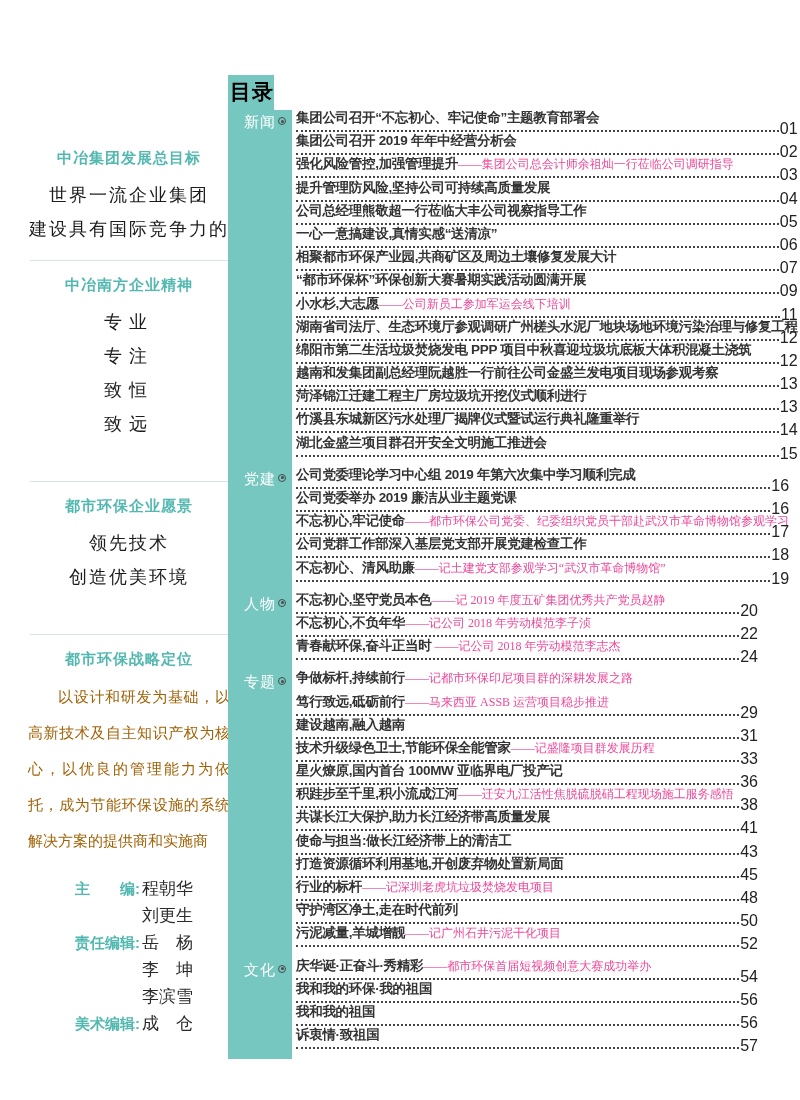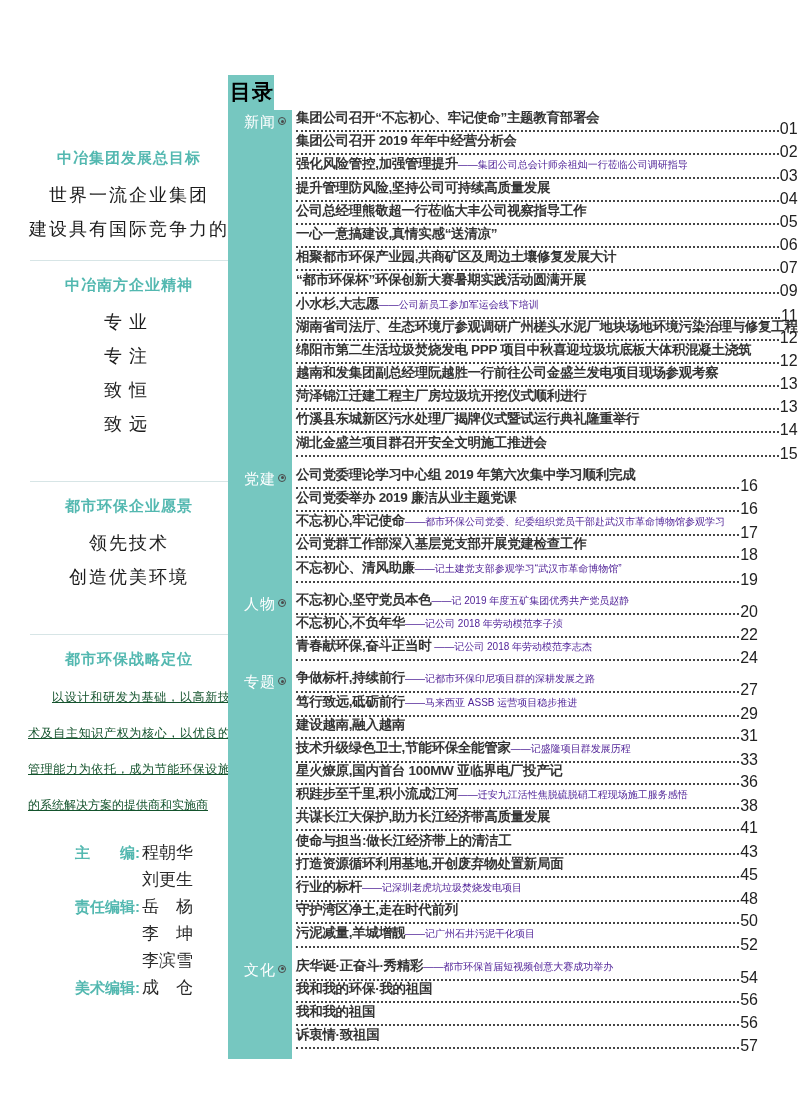--- a/index.html
+++ b/index.html
@@ -8,22 +8,22 @@
 
   
   .sidebar{position:absolute;left:28px;top:148px;width:202px;}
   .sb-heading{color:#53b8b0;font-size:15px;font-weight:700;text-align:center;
               letter-spacing:1px;line-height:20px;margin-bottom:10px;}
   .sb-line{font-family:"DejaVu Serif", serif;font-size:18px;color:#1c1c1c;
            text-align:center;line-height:34px;letter-spacing:2px;}
   .sb-group.spread .sb-line{letter-spacing:7px;}
   .sb-divider{border:none;border-top:1px solid #d7e5e6;margin:14px 2px 14px 2px;}
   .sb-divider.gap-lg{margin-top:40px;}
-  .sb-para{font-family:"DejaVu Serif", serif;font-size:12px;line-height:36px;
-           color:#14532d;text-align:justify;text-indent:2em;margin-top:10px;text-decoration:underline;}
+  .sb-para{font-family:"DejaVu Serif", serif;font-size:15px;line-height:36px;
+           color:#a16207;text-align:justify;text-indent:2em;margin-top:10px;}
   .sb-editors{margin-top:16px;}
   .ed-row{display:flex;}
   .ed-label{width:112px;flex:none;color:#53b8b0;font-size:15px;font-weight:700;
             text-align:right;line-height:27px;}
   .ed-names{color:#2a2a2a;font-size:17px;line-height:27px;padding-left:2px;}
 
   
   .toc{position:absolute;left:228px;top:75px;width:530px;}
   .toc-header{width:46px;background:#76c7c0;color:#000000;font-size:21px;font-weight:700;
               text-align:right;letter-spacing:1px;padding:3px 0 4px 0;}
@@ -31,22 +31,22 @@
   .sec-label{width:64px;flex:none;background:#76c7c0;color:#ffffff;font-size:15px;
              font-weight:400;text-align:center;letter-spacing:1px;padding-top:3px;}
   .sec-bullet{position:absolute;left:50px;top:7px;width:6px;height:6px;
               border:1.5px solid #4a4a4a;border-radius:50%;}
   .sec-bullet::after{content:"";position:absolute;left:1.5px;top:1.5px;width:3px;height:3px;
               border-radius:50%;background:#4a4a4a;}
   .sec-entries{flex:1;margin-left:4px;padding-top:1px;padding-bottom:8px;}
   .entry{height:23.2px;overflow:visible;}
   .entry-title{font-size:13.5px;font-weight:700;color:#333333;line-height:14px;
                white-space:nowrap;letter-spacing:-0.3px;}
-  .entry-sub{font-family:Liberation Sans, sans-serif;font-weight:400;font-size:10px;
-             color:#4c1d95;letter-spacing:0;}
+  .entry-sub{font-family:Liberation Serif, serif;font-weight:400;font-size:12px;
+             color:#ec4899;letter-spacing:0;}
   .leader{display:flex;align-items:flex-end;height:9px;}
   .dots{flex:1;border-bottom:2px dotted #454545;margin-bottom:2px;}
   .pnum{flex:none;font-size:16px;color:#222222;line-height:10px;margin-left:1px;}
 </style>
 </head>
 <body>
 
 <div class="page">
 
   <div class="sidebar" id="sidebar">
@@ -280,24 +280,20 @@
               </div>
             </div>
           </div>
         </div>
         <div class="toc-section">
           <div class="sec-label">专题</div>
           <div class="sec-bullet"></div>
           <div class="sec-entries">
             <div class="entry">
               <div class="entry-title">争做标杆,持续前行<span class="entry-sub">——记都市环保印尼项目群的深耕发展之路</span></div>
-              <div class="leader">
-                <div class="dots"></div>
-                <div class="pnum">27</div>
-              </div>
             </div>
             <div class="entry">
               <div class="entry-title">笃行致远,砥砺前行<span class="entry-sub">——马来西亚 ASSB 运营项目稳步推进</span></div>
               <div class="leader">
                 <div class="dots"></div>
                 <div class="pnum">29</div>
               </div>
             </div>
             <div class="entry">
               <div class="entry-title">建设越南,融入越南</div>

